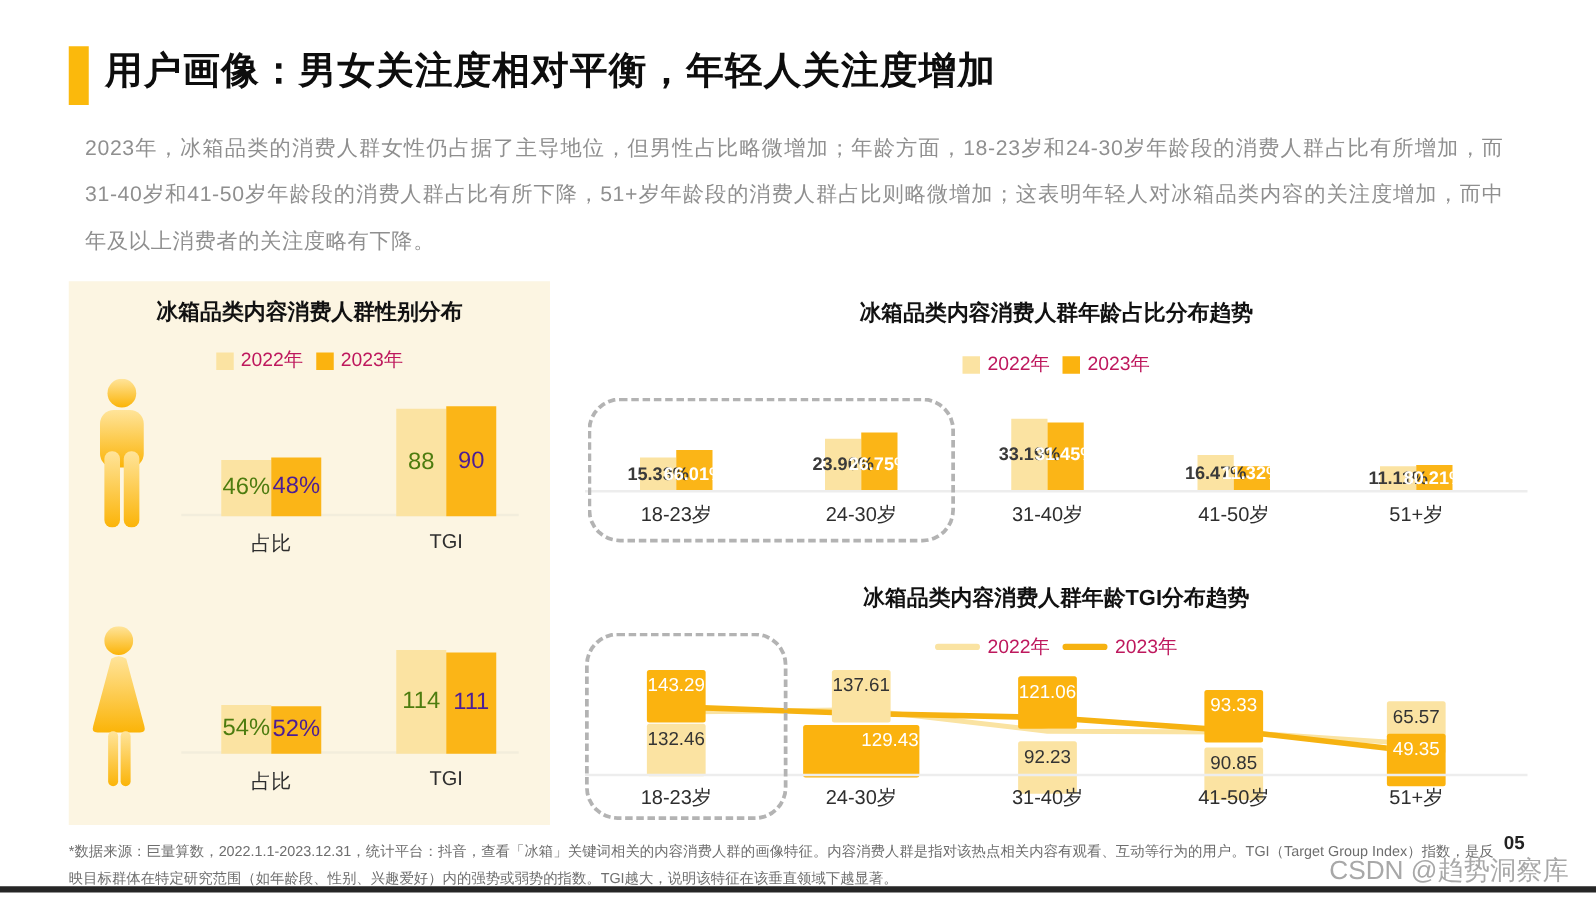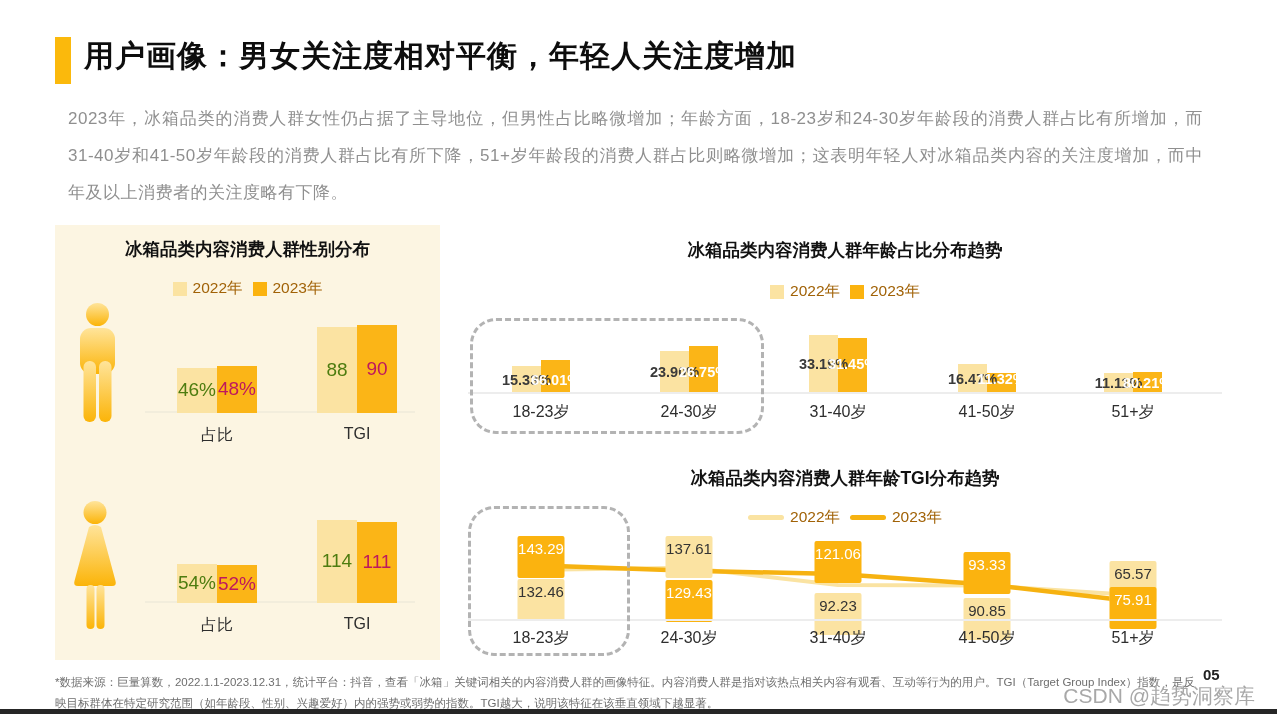--- a/index.html
+++ b/index.html
@@ -10,37 +10,37 @@
   .title{position:absolute;left:84px;top:36px;margin:0;font-size:30px;font-weight:900;
          color:#0d0d0d;letter-spacing:1px;white-space:nowrap;}
   .intro{position:absolute;left:68px;top:100px;width:1135px;margin:0;font-size:17px;
          color:#8f8f8f;line-height:37px;text-align:justify;letter-spacing:.5px;}
   
   .panel{position:absolute;left:55px;top:225px;width:385px;height:435px;background:#FCF5E2;}
   .panel-title{position:absolute;left:0;top:12px;width:100%;text-align:center;
                font-size:17.5px;font-weight:bold;color:#111;}
   .legend{position:absolute;display:flex;justify-content:center;align-items:center;gap:10px;}
   .legend .item{display:flex;align-items:center;gap:6px;}
-  .legend-label{font-size:15.5px;color:#a16207;}
+  .legend-label{font-size:15.5px;color:#be185d;}
   .sw{width:14px;height:14px;display:inline-block;}
   .sw22{background:#FBE3A2;}
   .sw23{background:#FBB30F;}
   .lsw{width:36px;height:5px;border-radius:3px;display:inline-block;}
   .lsw22{background:#FAE3A2;}
   .lsw23{background:#F6B211;}
   .bar{position:absolute;}
   .bar-2022{background:#FBE3A2;}
   .bar-2023{background:#FBB517;}
   .bar-val{position:absolute;white-space:nowrap;transform:translateX(-50%);
            font-size:14.5px;font-weight:600;}
   .bar-val.v22{color:#3a3a3a;}
   .bar-val.v23{color:#ffffff;}
   .gval{position:absolute;white-space:nowrap;transform:translateX(-50%);font-size:19px;}
   .gval.v22{color:#4d7c0f;}
-  .gval.v23{color:#be185d;}
+  .gval.v23{color:#4c1d95;}
   .cat{position:absolute;width:120px;transform:translateX(-50%);text-align:center;
        font-size:16px;color:#2e2e2e;}
   .chart-title{position:absolute;left:460px;width:770px;text-align:center;
                font-size:17.5px;font-weight:bold;color:#111;}
   .plot{position:absolute;left:468px;width:754px;border-bottom:2px solid #ededed;}
   .baseline{position:absolute;height:0;border-top:2px solid #ededed;}
   .panel-baseline{position:absolute;height:2px;background:#f2eddc;}
   .dashed-box{position:absolute;border:3px dashed #b3b3b3;border-radius:26px;}
   .tgi-box{position:absolute;width:47px;height:42px;line-height:25px;border-radius:2px;
            text-align:center;font-size:15px;transform:translateX(-50%);}
@@ -174,27 +174,27 @@
     </span>
   </div>
   <svg id="tgi-lines" class="abs" style="left:468px;top:522px;" width="754" height="100" viewBox="0 0 754 100">
       <polyline points="73,47.7 221,45.7 370,63.0 519,63.5 665,73.1" fill="none" stroke="#FAE3A2" stroke-width="4" stroke-linejoin="round" stroke-linecap="round"></polyline>
       <polyline points="73,43.5 221,48.8 370,52.0 519,62.5 665,79.2" fill="none" stroke="#F6B211" stroke-width="4.5" stroke-linejoin="round" stroke-linecap="round"></polyline>
     </svg>
   <div id="tgi-boxes">
       <div class="tgi-box b22" style="left: 541px; top: 579px;">132.46</div>
       <div class="tgi-box b23" style="left: 541px; top: 536px;">143.29</div>
       <div class="tgi-box b22" style="left: 689px; top: 536px;">137.61</div>
-      <div class="tgi-box b23" style="left: 689px; top: 580px;">129.43</div>
+      <div class="tgi-box b23" style="left: 689px; top: 580px; padding-left: 46px;">129.43</div>
       <div class="tgi-box b22" style="left: 838px; top: 593px;">92.23</div>
       <div class="tgi-box b23" style="left: 838px; top: 541px;">121.06</div>
       <div class="tgi-box b22" style="left: 987px; top: 576px; margin-top: 22px;">90.85</div>
       <div class="tgi-box b23" style="left: 987px; top: 552px;">93.33</div>
       <div class="tgi-box b22" style="left: 1133px; top: 561px;">65.57</div>
-      <div class="tgi-box b23" style="left: 1133px; top: 587px;">75.91</div>
+      <div class="tgi-box b23" style="left: 1133px; top: 587px;">49.35</div>
     </div>
   <div class="baseline" style="left:468px;top:619px;width:754px;"></div>
   <div id="tgi-cats">
       <div class="cat" style="left: 541px; top: 628px;">18-23岁</div>
       <div class="cat" style="left: 689px; top: 628px;">24-30岁</div>
       <div class="cat" style="left: 838px; top: 628px;">31-40岁</div>
       <div class="cat" style="left: 987px; top: 628px;">41-50岁</div>
       <div class="cat" style="left: 1133px; top: 628px;">51+岁</div>
     </div>
   <div class="dashed-box" style="left:468px;top:506px;width:156px;height:144px;"></div>

